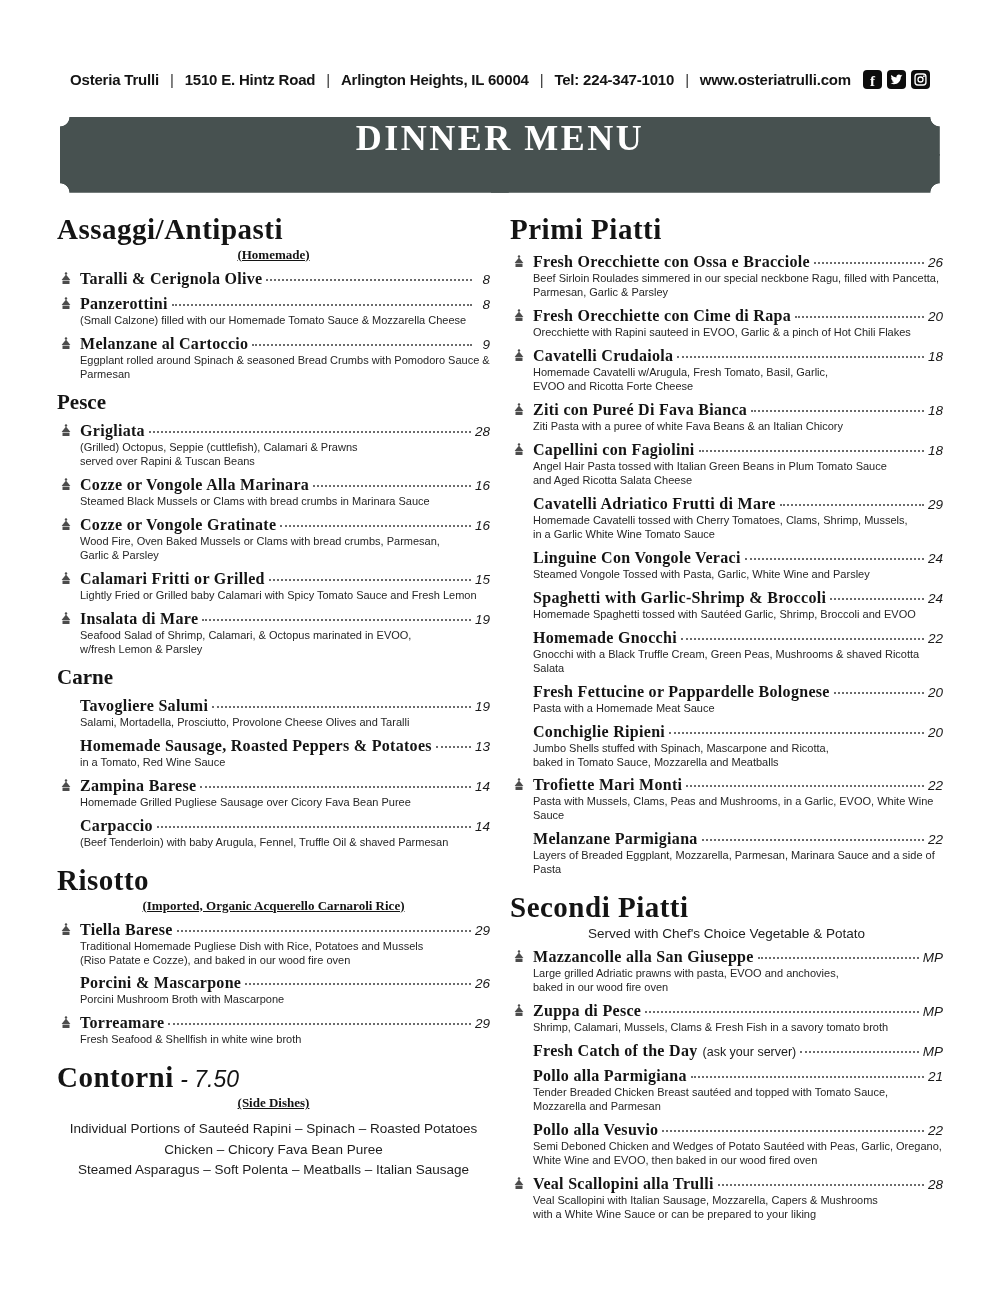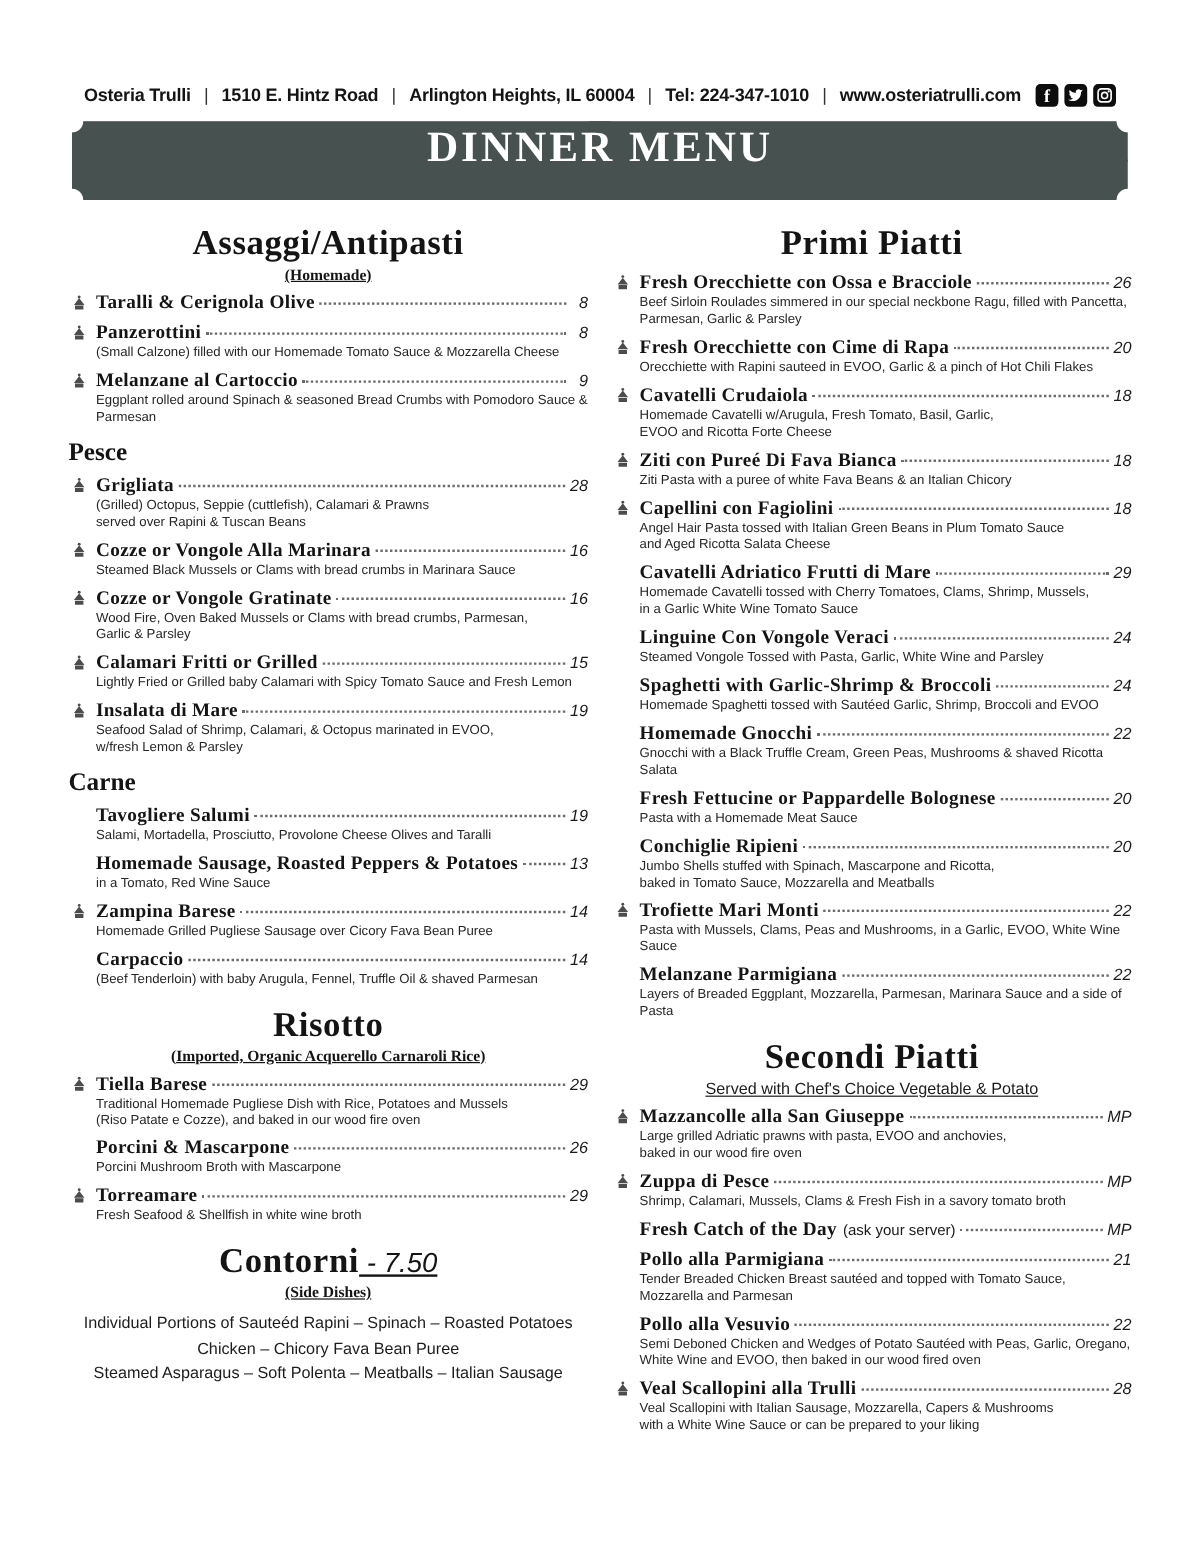--- a/index.html
+++ b/index.html
@@ -14,41 +14,41 @@
     font-size:15px;font-weight:bold;letter-spacing:-0.2px;
   }
   .contact .sep{margin:0 11px;font-weight:normal;color:#333;}
   .social{display:inline-flex;gap:5px;margin-left:12px;}
   .sicon{width:19px;height:19px;background:#0d0d0d;border-radius:4px;
     display:flex;align-items:center;justify-content:center;color:#fff;}
   .sicon .fb{font:700 15px "Liberation Serif",serif;line-height:1;position:relative;top:2px;}
   
   .banner{
     --g:#475150;
-    margin:12px 60px 0;height:66px;position:relative;
+    margin:28px 60px 0;height:76px;position:relative;
     background:
       radial-gradient(circle at 0 0,       transparent 9px, var(--g) 9.7px) 0 0 / 51% 51% no-repeat,
       radial-gradient(circle at 100% 0,    transparent 9px, var(--g) 9.7px) 100% 0 / 51% 51% no-repeat,
       radial-gradient(circle at 0 100%,    transparent 9px, var(--g) 9.7px) 0 100% / 51% 51% no-repeat,
       radial-gradient(circle at 100% 100%, transparent 9px, var(--g) 9.7px) 100% 100% / 51% 51% no-repeat;
   }
   .banner h1{
     margin:0;color:#fff;text-align:center;line-height:64px;
     font:700 36px "Liberation Serif",serif;letter-spacing:2.5px;
   }
   
   .main{display:flex;gap:20px;margin:6px 57px 0;}
   .col{flex:1;min-width:0;}
   .sec-title-c{
-    text-align:center;font:700 29px "Liberation Serif",serif;
+    font:700 29px "Liberation Serif",serif;
     letter-spacing:0.5px;margin:14px 0 1px;
   }
-  .sec-title-c .suffix{font:italic 400 23px "Liberation Sans",sans-serif;letter-spacing:0;text-decoration:underline;}
+  .sec-title-c .suffix{font:italic 400 23px "Liberation Sans",sans-serif;letter-spacing:0;}
   .sec-sub{text-align:center;font:700 13px "Liberation Serif",serif;margin:1px 0 6px;text-decoration:underline;}
-  .sec-sub-plain{text-align:center;font-size:13.5px;margin:2px 0 6px;color:#1c1c1c;text-decoration:underline;}
+  .sec-sub-plain{text-align:center;font-size:13.5px;margin:2px 0 6px;color:#1c1c1c;}
   .sec-title-l{font:700 21px "Liberation Serif",serif;margin:8px 0 0;}
   .item{position:relative;padding-left:23px;margin-top:7px;}
   .row{display:flex;align-items:baseline;}
   .iname{font:700 16px "Liberation Serif",serif;letter-spacing:0.3px;white-space:nowrap;}
   .isuffix{font-size:12.5px;margin-left:5px;white-space:nowrap;color:#1a1a1a;}
   .dots{flex:1;border-bottom:2px dotted #6b6b6b;margin:0 4px;transform:translateY(-3px);min-width:18px;}
   .price{font:italic 13.5px "Liberation Sans",sans-serif;text-align:right;min-width:14px;color:#1a1a1a;}
   .desc{font-size:11px;line-height:1.27;color:#262626;margin-top:1px;}
   .trullo{position:absolute;left:3px;top:2px;width:12px;height:14px;}
   .trullo svg{display:block;}

